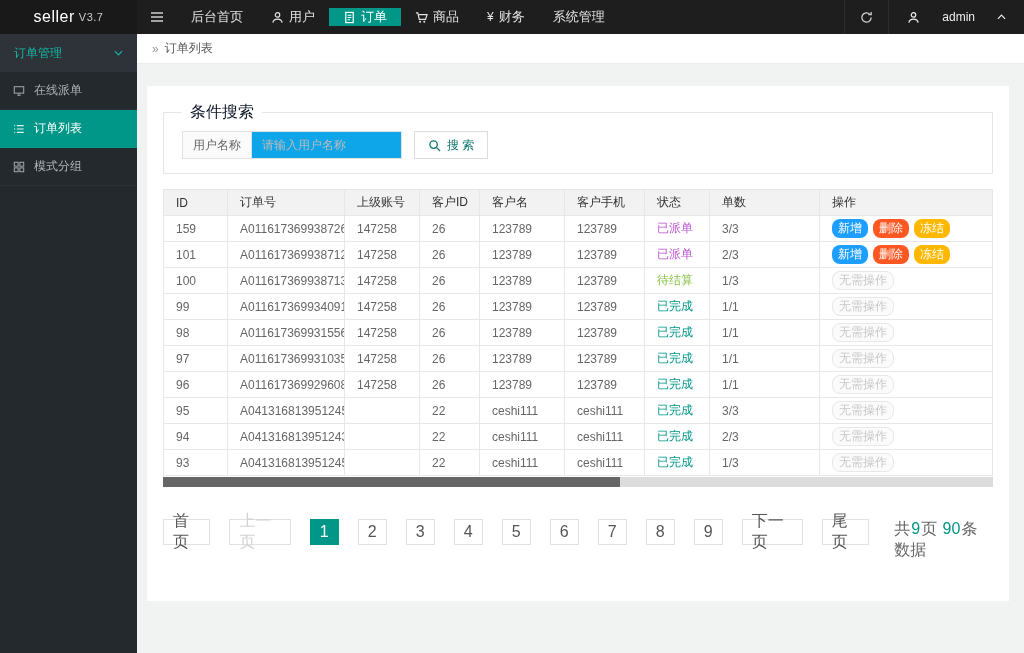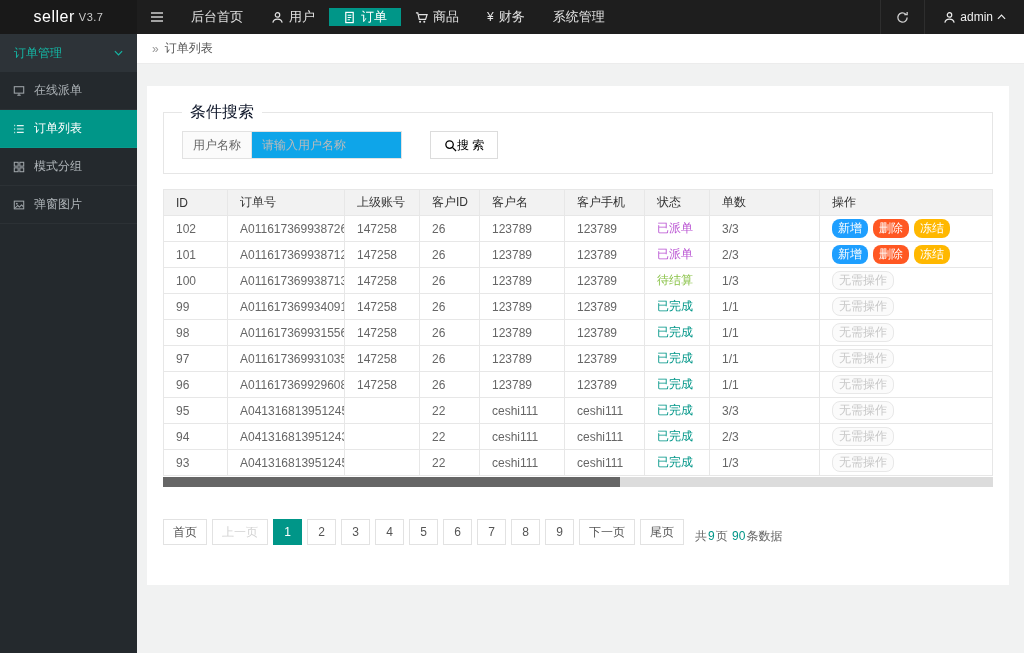--- a/index.html
+++ b/index.html
@@ -16,21 +16,21 @@
   .topbar{height:34px;background:#1e1e1e;display:flex;align-items:stretch;flex-shrink:0}
   .logo{width:137px;background:#191919;color:#fff;display:flex;align-items:center;justify-content:center;font-size:16px;letter-spacing:.5px}
   .logo sup{font-size:11px;color:#ccc;margin-left:4px}
   .icon-btn{width:40px;display:flex;align-items:center;justify-content:center;color:#cfcfcf;cursor:pointer}
   .top-nav{display:flex;align-items:center}
   .nav-item{display:flex;align-items:center;gap:5px;padding:0 14px;color:#e2e2e2;font-size:13px;cursor:pointer}
   .nav-item.active{background:var(--accent);color:#fff}
   .yen{font-size:12px;line-height:1}
   .topbar-right{margin-left:auto;display:flex;align-items:stretch}
   .refresh{width:44px;border-left:1px solid #2e2e2e}
-  .admin{display:flex;align-items:center;gap:4px;padding:0 18px;border-left:1px solid #2e2e2e;color:#eee;font-size:12px;cursor:pointer}
+  .admin{display:flex;align-items:center;gap:22px;padding:0 18px;border-left:1px solid #2e2e2e;color:#eee;font-size:12px;cursor:pointer}
   .icon{display:inline-flex}
   .icon svg{display:block}
 
   
   .layout{display:flex;flex:1;min-height:0}
   .sidebar{width:137px;background:#24292d;flex-shrink:0}
   .side-group{height:38px;display:flex;align-items:center;justify-content:space-between;padding:0 14px;background:#2d3338;color:#14b8a6;font-size:12px;cursor:pointer}
   .side-item{height:38px;display:flex;align-items:center;gap:9px;padding:0 13px;color:#aeb4b8;font-size:12px;cursor:pointer;border-bottom:1px solid rgba(255,255,255,.04)}
   .side-item.active{background:var(--accent);color:#fff}
   .side-item .icon{opacity:.9}
@@ -43,40 +43,40 @@
   .card{background:#fff;padding:16px 16px 40px;min-height:460px}
 
   
   .search-fs{border:1px solid #e6e6e6;margin:0 0 15px;padding:8px 18px 14px}
   .search-fs legend{font-size:16px;color:#0f172a;padding:0 8px}
   .search-row{display:flex;align-items:center}
   .input-group{display:flex;height:28px}
   .addon{display:flex;align-items:center;padding:0 10px;border:1px solid #e2e2e2;background:#fbfbfb;font-size:12px;color:#666}
   input.text{width:150px;border:1px solid #e2e2e2;border-left:none;padding:0 10px;font-size:12px;color:#333;outline:none;background:#0ea5e9;font-family:Liberation Serif, serif}
   input.text::placeholder{color:#bbb}
-  .search-btn{margin-left:28px;height:28px;display:flex;align-items:center;padding:0 13px;border:1px solid #dcdcdc;background:#fff;font-size:12px;color:#000000;cursor:pointer;font-family:inherit}
+  .search-btn{margin-left:12px;height:28px;display:flex;align-items:center;gap:6px;padding:0 13px;border:1px solid #dcdcdc;background:#fff;font-size:12px;color:#0f766e;cursor:pointer;font-family:inherit}
 
   
   table.orders{width:100%;border-collapse:collapse;table-layout:fixed;font-size:12px;color:#666}
   .orders th,.orders td{border:1px solid #e7e7e7;height:26px;padding:0 12px;text-align:left;white-space:nowrap;overflow:hidden}
   .orders thead th{background:#f2f2f2;color:#333;font-weight:normal}
   .st-dispatched{color:var(--st-dispatched)}
   .st-pending{color:var(--st-pending)}
   .st-done{color:var(--st-done)}
   .btn{display:inline-block;margin-right:5px;padding:2px 6px;border-radius:8px;font-size:12px;color:#fff;cursor:pointer;line-height:1.3}
   .btn-add{background:var(--btn-add)}
   .btn-del{background:var(--btn-del)}
   .btn-freeze{background:var(--btn-freeze)}
   .btn-none{background:#fbfbfb;color:#c8c8c8;border:1px solid #e8e8e8;cursor:default;padding:1px 6px}
 
   .hscroll{height:10px;background:#dcdcdc;position:relative;margin-top:1px}
   .hscroll .thumb{position:absolute;left:0;top:0;height:10px;width:55%;background:#666}
 
   
-  .pagination{display:flex;align-items:flex-end;gap:5px;margin-top:32px;font-size:12px}
+  .pagination{display:flex;align-items:flex-start;gap:19px;margin-top:32px;font-size:16px}
   .page-btn{min-width:29px;height:26px;display:inline-flex;align-items:center;justify-content:center;padding:0 9px;border:1px solid #e2e2e2;background:#fff;color:#555;cursor:pointer;text-decoration:none}
   .page-btn.disabled{color:#d2d2d2;cursor:default}
   .page-btn.active{background:var(--accent);border-color:var(--accent);color:#fff}
   .page-summary{margin-left:6px;color:#666}
   .page-summary .green{color:var(--accent);margin:0 1px}
 </style>
 </head>
 <body>
 
 <div class="app">
@@ -194,30 +194,20 @@
                 <g fill="none" stroke="currentColor" stroke-width="1.2">
                   <rect x="1.5" y="1.5" width="4.5" height="4.5"></rect>
                   <rect x="8" y="1.5" width="4.5" height="4.5"></rect>
                   <rect x="1.5" y="8" width="4.5" height="4.5"></rect>
                   <rect x="8" y="8" width="4.5" height="4.5"></rect>
                 </g>
               </svg>
             </span>
             <span>模式分组</span>
           </div>
-          <div class="side-item">
-            <span class="icon">
-              <svg viewBox="0 0 14 14" width="12" height="12">
-                <rect x="1.5" y="2.5" width="11" height="9" fill="none" stroke="currentColor" stroke-width="1.2"></rect>
-                <circle cx="4.5" cy="5.5" r="1" fill="currentColor"></circle>
-                <path d="M2.5 10.5l3-3 2 2 2.5-2.5 2 2" fill="none" stroke="currentColor" stroke-width="1.2"></path>
-              </svg>
-            </span>
-            <span>弹窗图片</span>
-          </div>
         </div>
     </aside>
 
     <main class="main">
       <div class="breadcrumb">
         <span class="crumb-marker">»</span>
         <span class="crumb-current">订单列表</span>
       </div>
 
       <div class="content">
@@ -262,21 +252,21 @@
                   <th>客户ID</th>
                   <th>客户名</th>
                   <th>客户手机</th>
                   <th>状态</th>
                   <th>单数</th>
                   <th>操作</th>
                 </tr>
               </thead>
               <tbody>
                 <tr>
-                  <td>102</td>
+                  <td>159</td>
                   <td>A01161736993872636</td>
                   <td>147258</td>
                   <td>26</td>
                   <td>123789</td>
                   <td>123789</td>
                   <td><span class="status st-dispatched">已派单</span></td>
                   <td>3/3</td>
                   <td><span class="btn btn-add">新增</span><span class="btn btn-del">删除</span><span class="btn btn-freeze">冻结</span></td>
                 </tr>
                 <tr>

